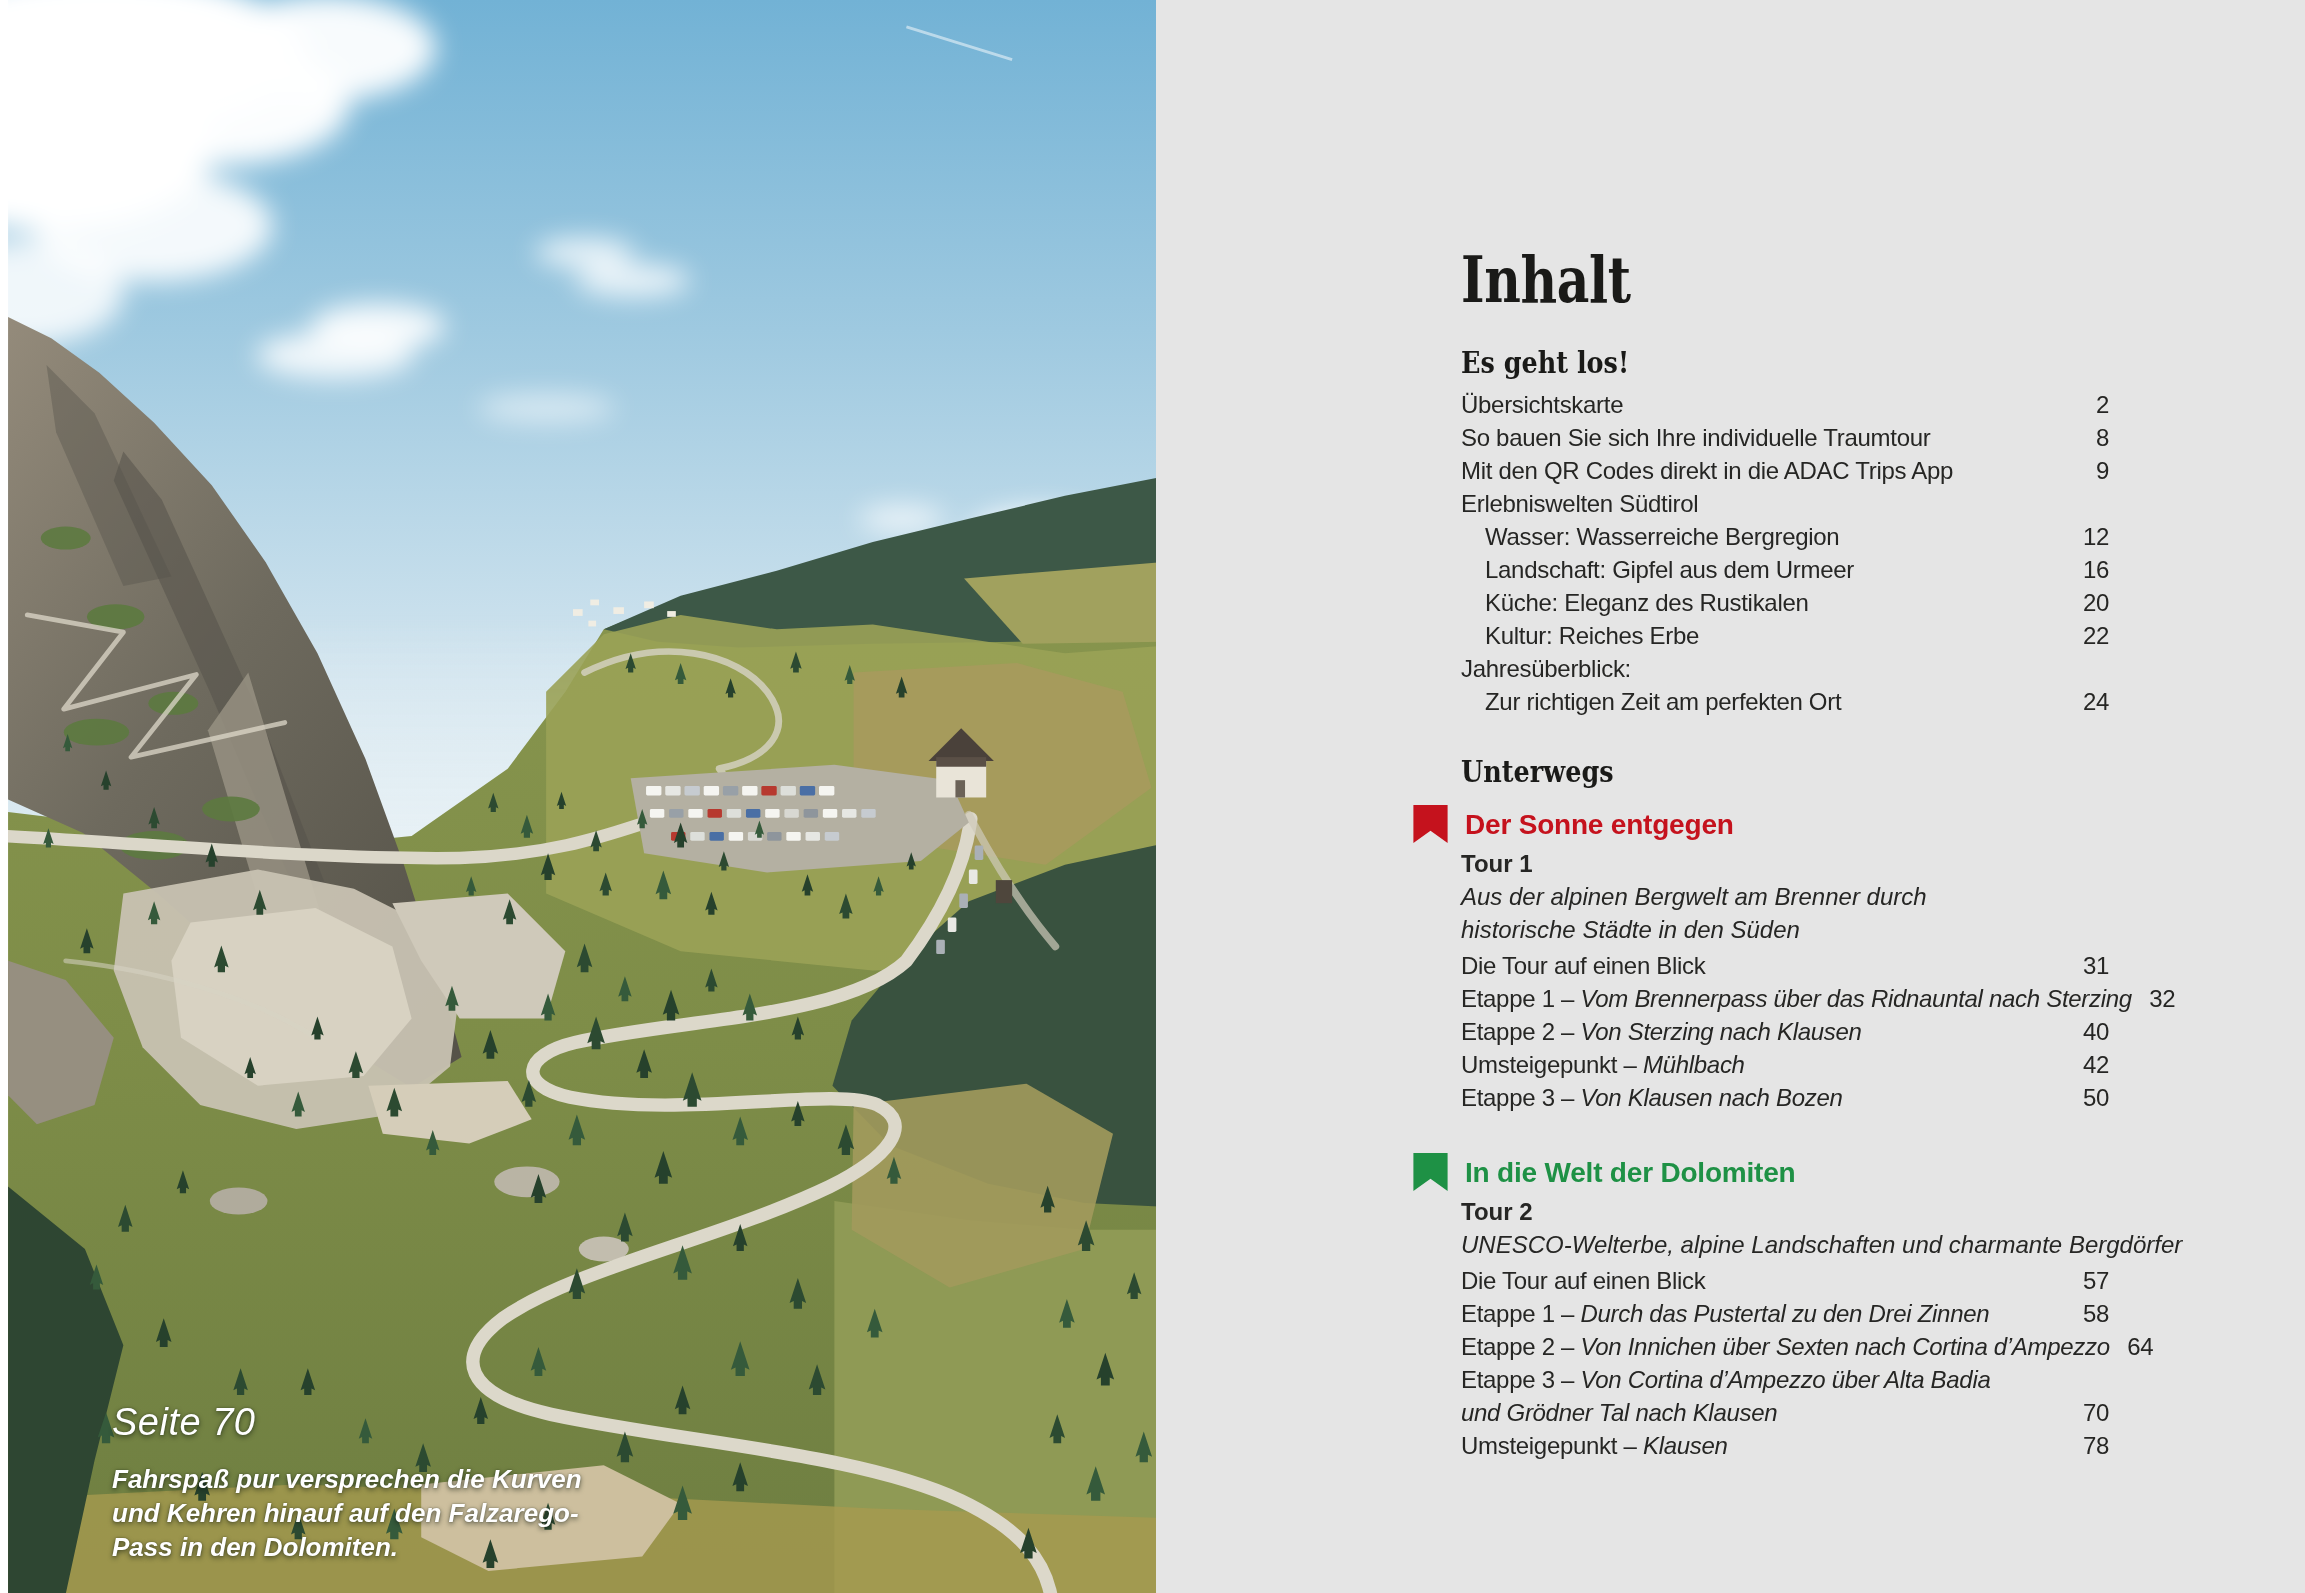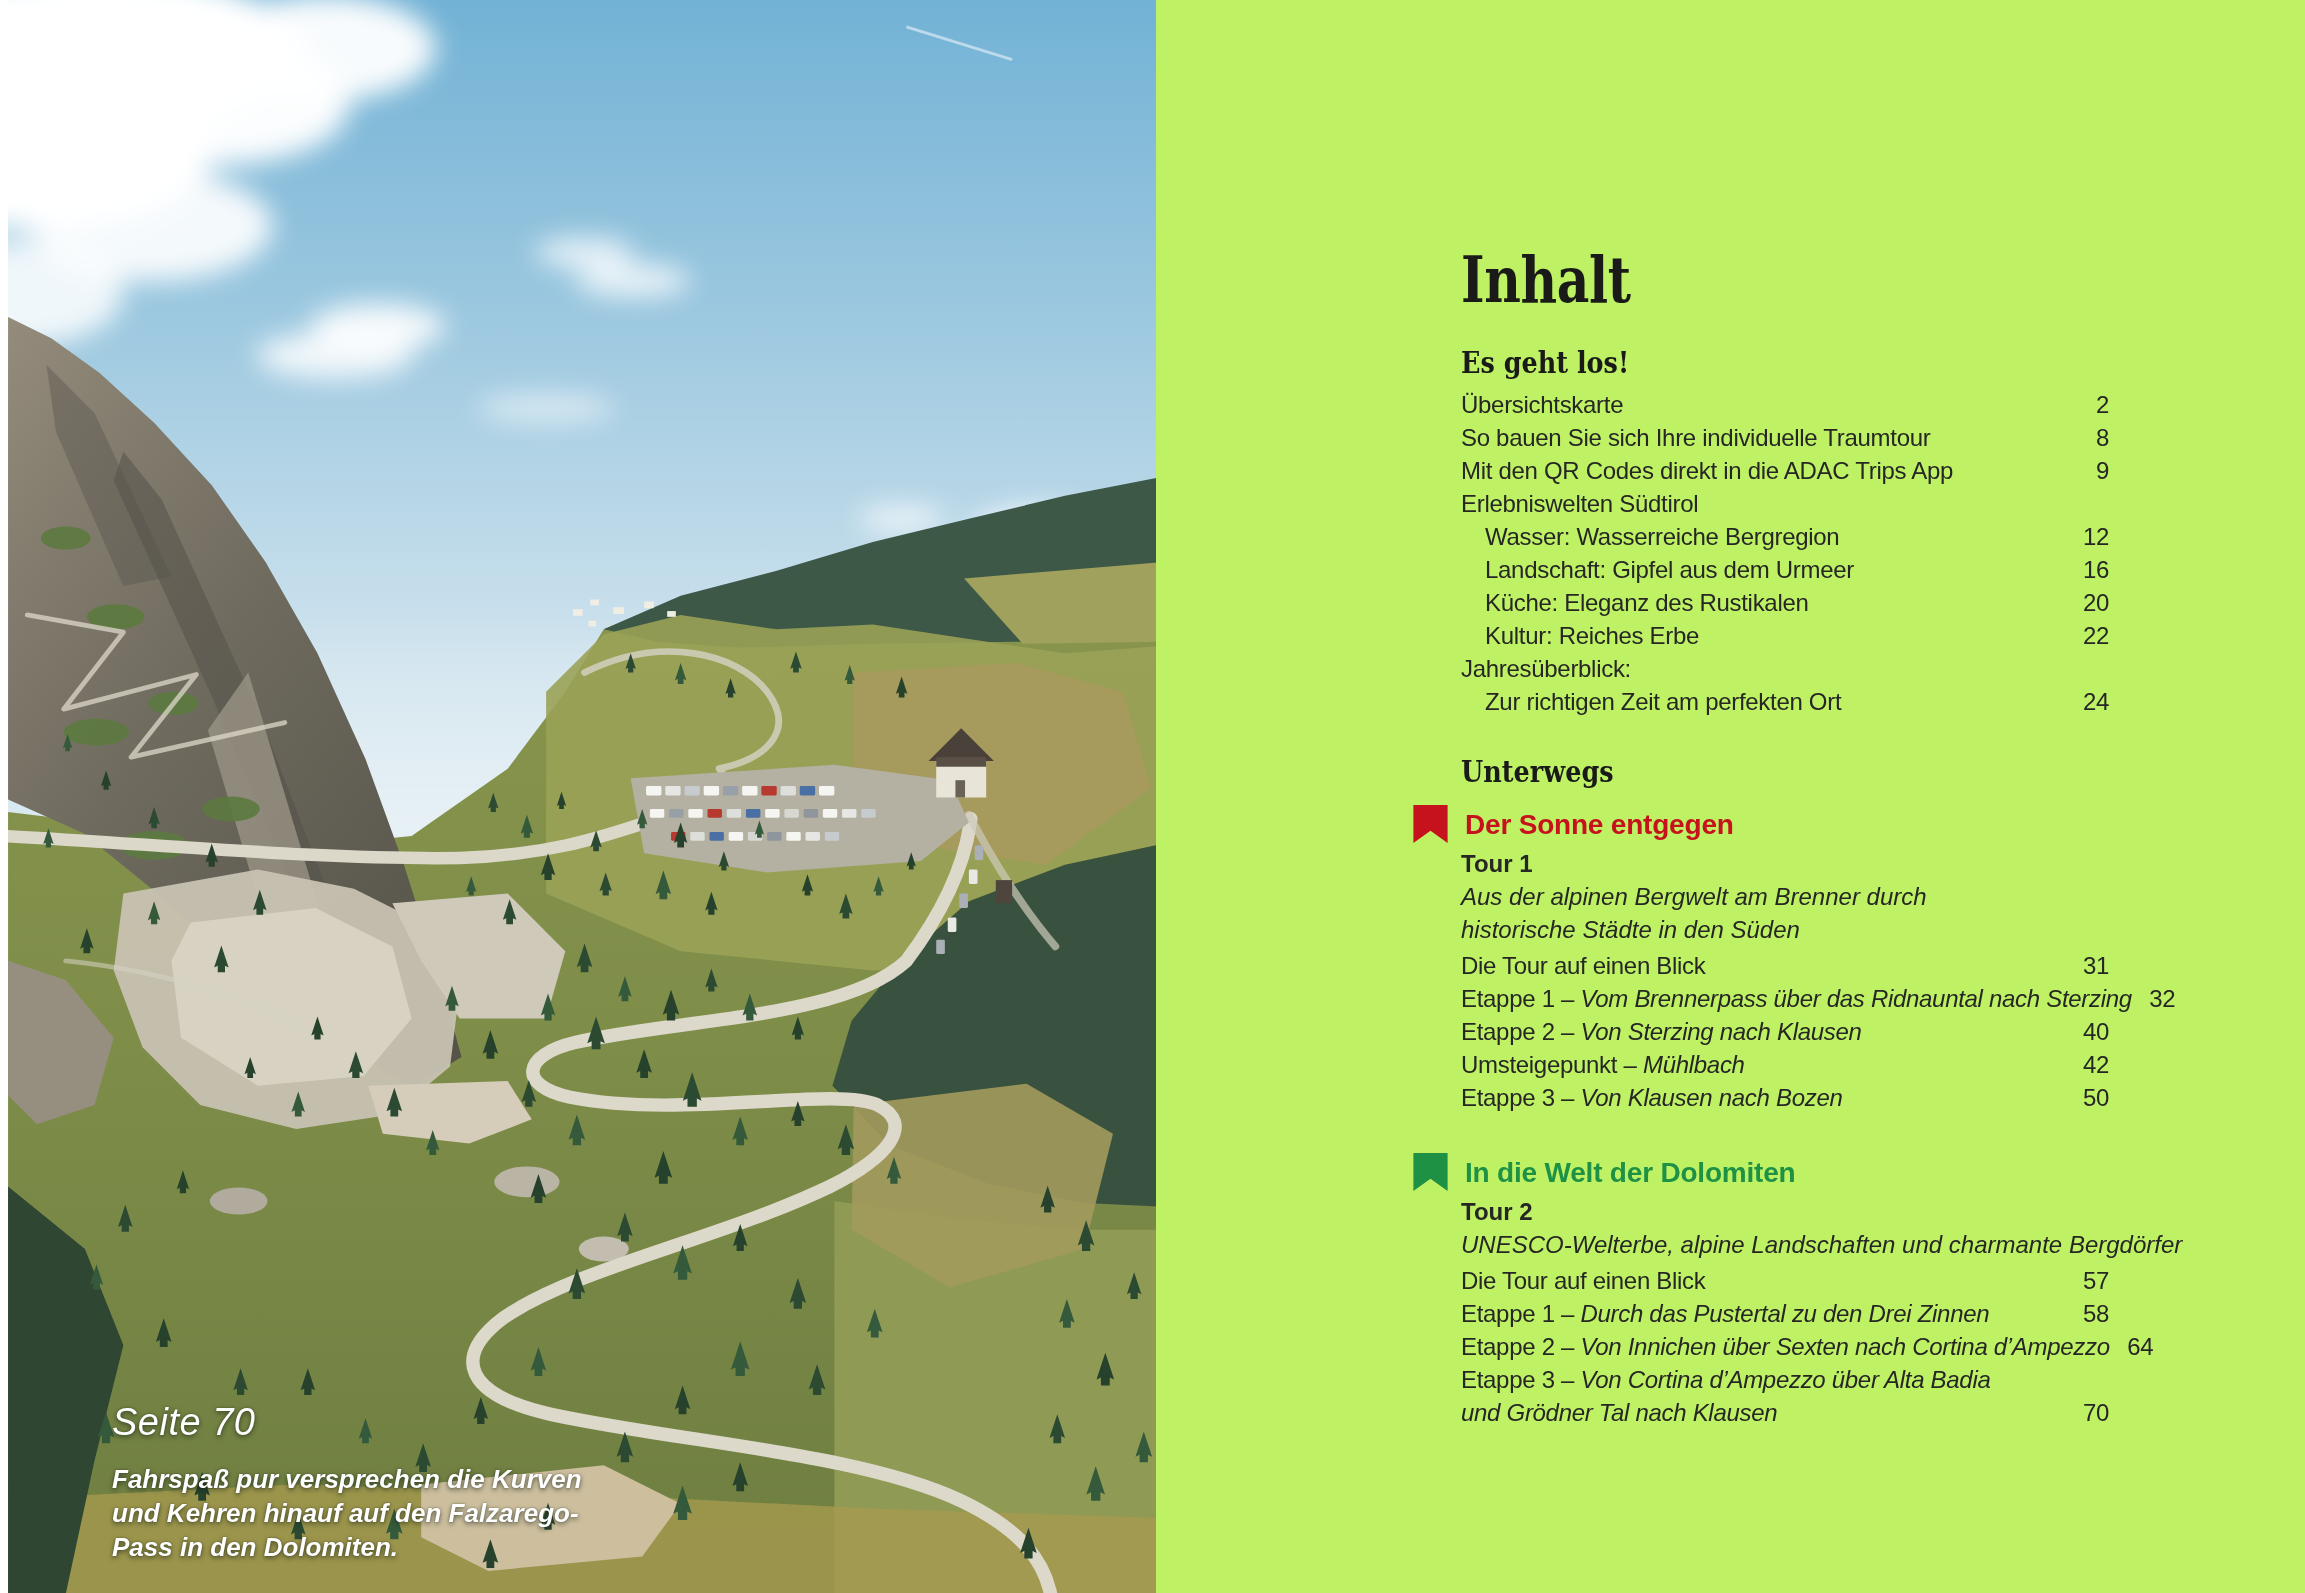--- a/index.html
+++ b/index.html
@@ -6,21 +6,21 @@
   .canvas{position:relative;width:2306px;height:1594px;background:#ffffff;overflow:hidden;
           font-family:"Liberation Sans",sans-serif;}
   
   .photo{position:absolute;left:8px;top:0;width:1388px;height:1594px;overflow:hidden;}
   .photo svg{display:block;width:1156px;height:1594px;}
   .caption{position:absolute;left:104px;top:1401px;color:#ffffff;
            text-shadow:0 1.9px 5.8px rgba(15,25,15,.6),0 0 1.9px rgba(15,25,15,.4);}
   .caption-page{font:italic 400 38px/42px "Liberation Sans",sans-serif;letter-spacing:0.5px;}
   .caption-lines{margin-top:19px;font:italic 700 26px/34px "Liberation Sans",sans-serif;}
   
-  .page{position:absolute;left:1156px;top:0;width:1150px;height:1594px;background:#bef264;
+  .page{position:absolute;left:1156px;top:0;width:1150px;height:1594px;background:#e5e5e5;
         box-sizing:border-box;padding:246px 197px 0 305px;color:#262624;}
   .page h1{margin:0;font:700 63px/69px "DejaVu Serif",serif;color:#1a1a18;
            transform:scaleX(.80);transform-origin:0 0;white-space:nowrap;letter-spacing:-0.5px;}
   .page h2{margin:29px 0 0;font:700 30px/38px "DejaVu Serif",serif;color:#1a1a18;
            transform:scaleX(.85);transform-origin:0 50%;white-space:nowrap;}
   .page h2.unterwegs{margin-top:35px;}
   #intro-list{margin-top:5.8px;}
   .row{display:flex;justify-content:space-between;align-items:flex-start;
        font:400 24px/33px "Liberation Sans",sans-serif;letter-spacing:-0.3px;}
   .row .lbl{white-space:nowrap;}
@@ -426,18 +426,22 @@
               <span class="num">64</span>
             </div>
             <div class="row">
               <span class="lbl">Etappe 3 – <span class="it">Von Cortina d’Ampezzo über Alta Badia</span></span>
               <span class="num"></span>
             </div>
             <div class="row">
               <span class="lbl"><span class="it">und Grödner Tal nach Klausen</span></span>
               <span class="num">70</span>
             </div>
+            <div class="row">
+              <span class="lbl">Umsteigepunkt – <span class="it">Klausen</span></span>
+              <span class="num">78</span>
+            </div>
           </div>
         </div>
       </div>
   </div>
 </div>
 
 
 </body></html>

